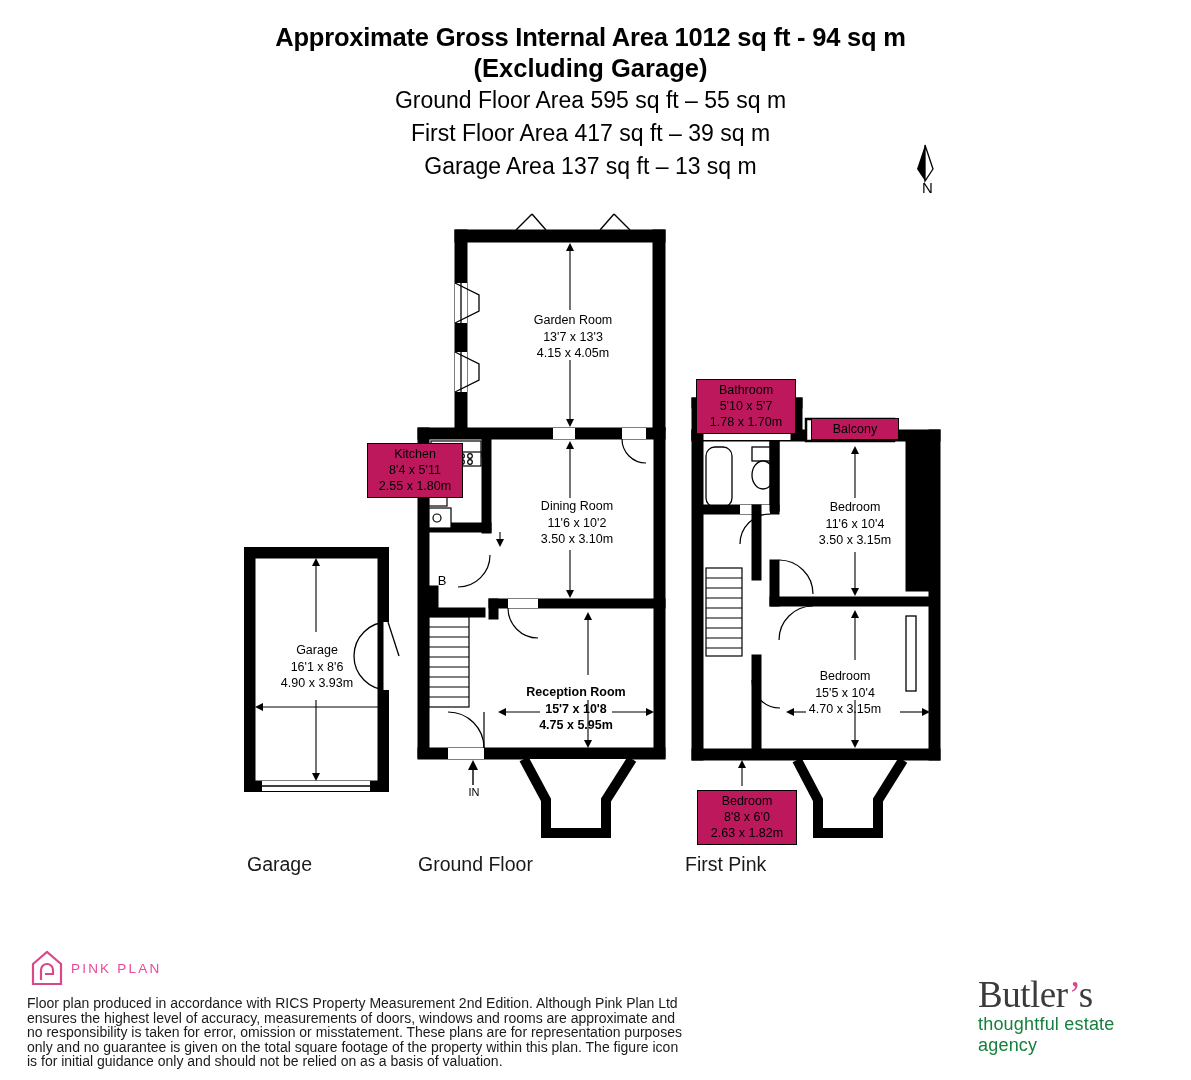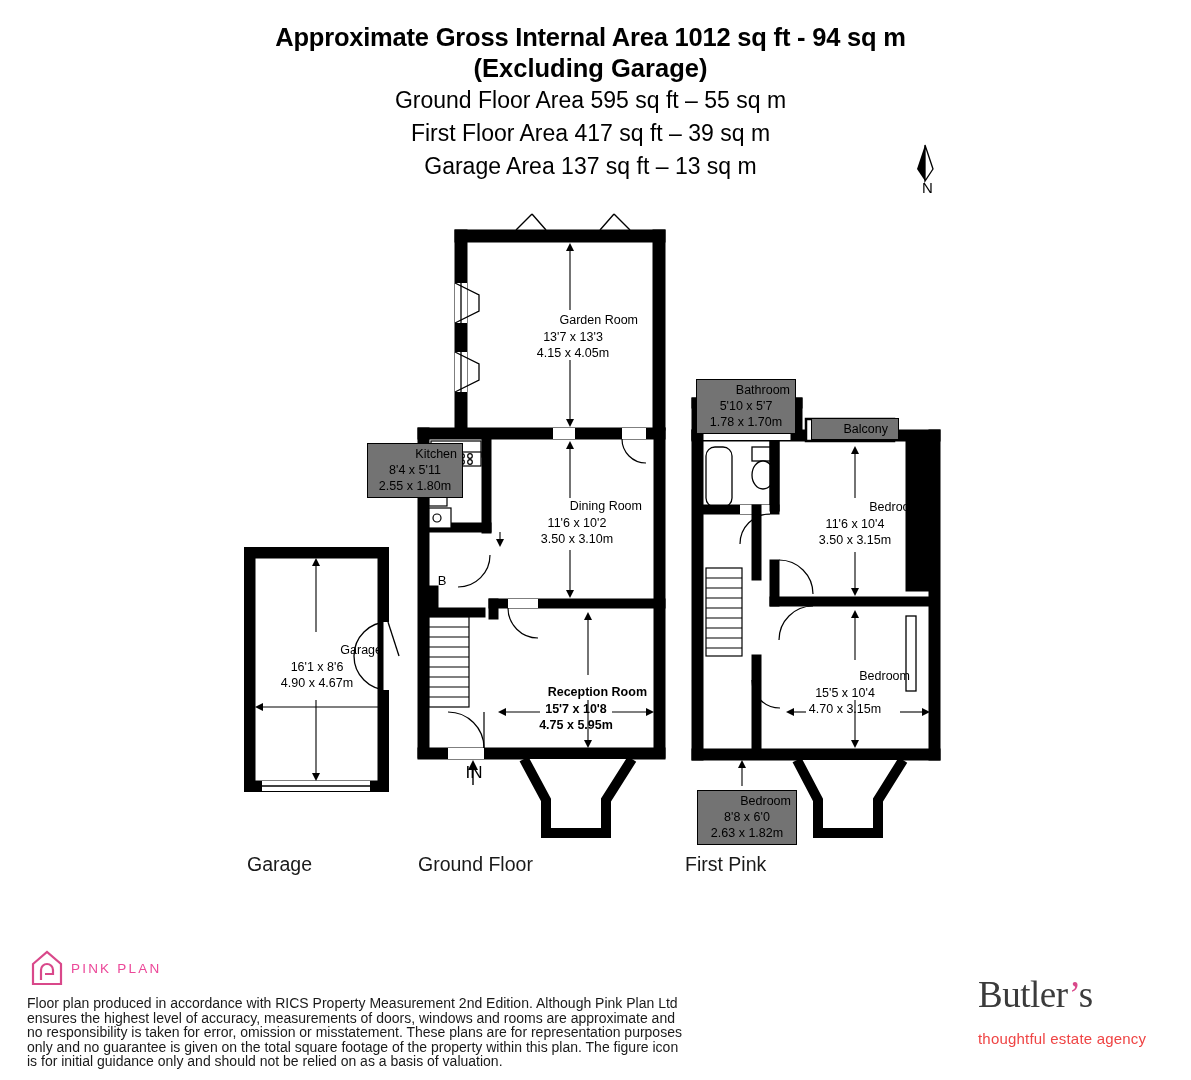--- a/index.html
+++ b/index.html
@@ -74,27 +74,27 @@
   #cap-first  { left: 685px; top: 853px; }
 
   
   .room {
     position: absolute;
     text-align: center;
     font-size: 12.5px;
     line-height: 16.5px;
     white-space: nowrap;
   }
-  .room .r-name { display: block; text-align: right; }
+  .room .r-name { display: block; }
   .room .r-imp  { display: block; }
   .room .r-met  { display: block; }
 
   .room.boxed {
     border: 1.5px solid #000;
-    background: #737373;
+    background: #be185d;
     padding: 2px 5px 3px 5px;
     line-height: 16px;
   }
 
   
   .pinkplan {
     position: absolute;
     left: 27px;
     top: 948px;
     width: 200px;
@@ -126,24 +126,24 @@
   }
   .butlers .b-main {
     font-family: "Liberation Serif", serif;
     font-size: 37px;
     letter-spacing: -0.5px;
     color: #3b3b3b;
     line-height: 38px;
   }
   .butlers .b-main .apos { color: #d9488a; }
   .butlers .b-sub {
-    font-size: 15px;
-    color: #ef4444;
+    font-size: 18px;
+    color: #15803d;
     letter-spacing: 0.2px;
-    margin-top: 16px;
+    margin-top: 0;
   }
 
   svg.plan {
     position: absolute;
     left: 0;
     top: 0;
     width: 1191px;
     height: 1080px;
     pointer-events: none;
   }
@@ -403,21 +403,21 @@
 
   <div class="room" id="lbl-reception" style="left:505px; top:684px; width:142px;font-weight:bold;">
     <span class="r-name">Reception Room</span>
     <span class="r-imp">15'7 x 10'8</span>
     <span class="r-met">4.75 x 5.95m</span>
   </div>
 
   <div class="room" id="lbl-garage" style="left:252px; top:642px; width:130px;">
     <span class="r-name">Garage</span>
     <span class="r-imp">16'1 x 8'6</span>
-    <span class="r-met">4.90 x 4.67m</span>
+    <span class="r-met">4.90 x 3.93m</span>
   </div>
 
   <div class="room boxed" id="lbl-bathroom" style="left:696px; top:379px; width:88px;">
     <span class="r-name">Bathroom</span>
     <span class="r-imp">5'10 x 5'7</span>
     <span class="r-met">1.78 x 1.70m</span>
   </div>
 
   <div class="room boxed" id="lbl-balcony" style="left:811px; top:418px; width:66px; padding:2px 10px;">
     <span class="r-name">Balcony</span>
@@ -435,21 +435,21 @@
     <span class="r-met">4.70 x 3.15m</span>
   </div>
 
   <div class="room boxed" id="lbl-bed3" style="left:697px; top:790px; width:88px;">
     <span class="r-name">Bedroom</span>
     <span class="r-imp">8'8 x 6'0</span>
     <span class="r-met">2.63 x 1.82m</span>
   </div>
 
   <div class="room" id="lbl-boiler" style="left:433px; top:573px; width:18px; font-size:13px;">B</div>
-  <div class="room" id="lbl-in" style="left:462px; top:765px; width:24px; font-size:17px;">IN</div>
+  <div class="room" id="lbl-in" style="left:462px; top:784px; width:24px; font-size:11px;">IN</div>
 
   <div class="floor-caption" id="cap-garage">Garage</div>
   <div class="floor-caption" id="cap-ground">Ground Floor</div>
   <div class="floor-caption" id="cap-first">First Pink</div>
 
   <div class="pinkplan">
     <svg width="40" height="42" viewBox="0 0 40 42">
       <path d="M6 16 L20 4 L34 16 L34 36 L6 36 Z" fill="none" stroke="#d9488a" stroke-width="2.2"></path>
       <path d="M14 32 L14 22 a6 6 0 0 1 12 0 L26 26 L18 26" fill="none" stroke="#d9488a" stroke-width="2.2"></path>
     </svg>

